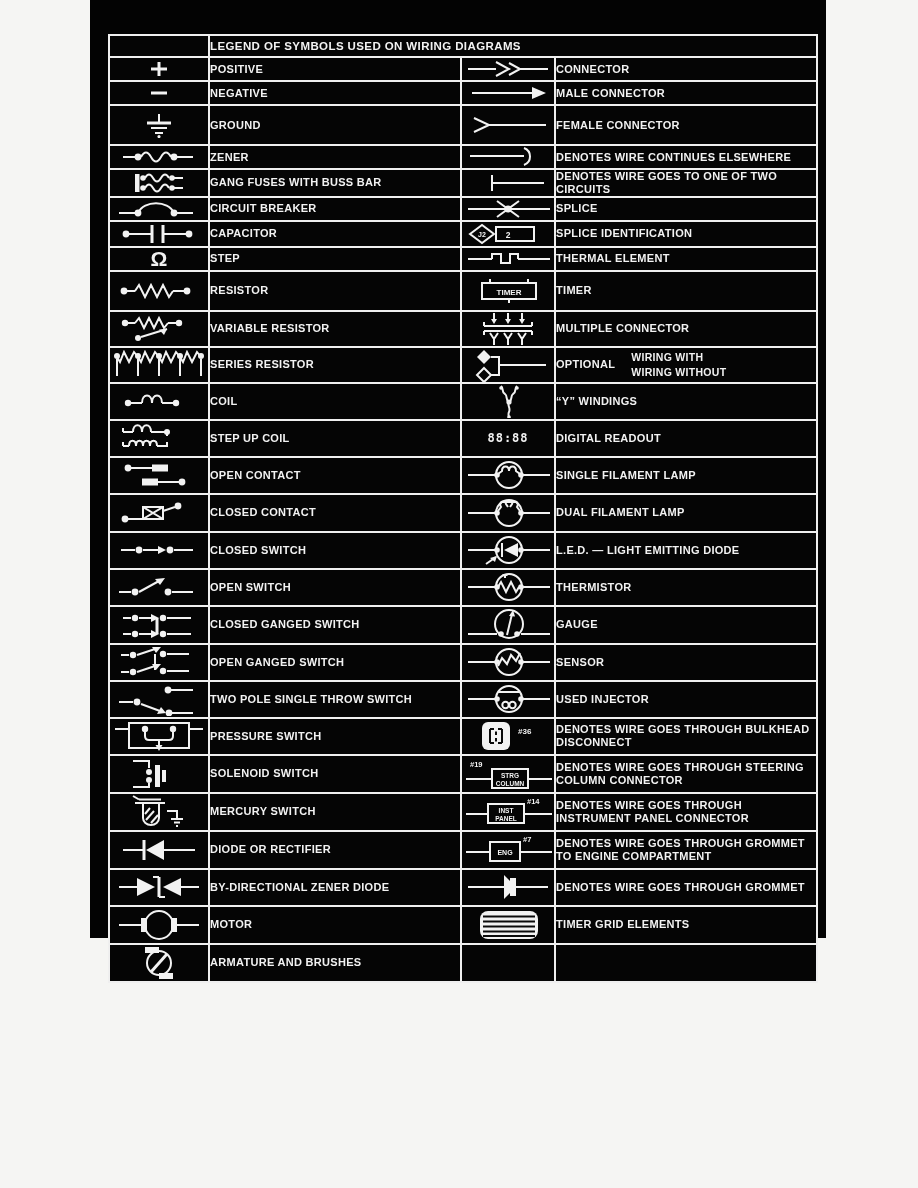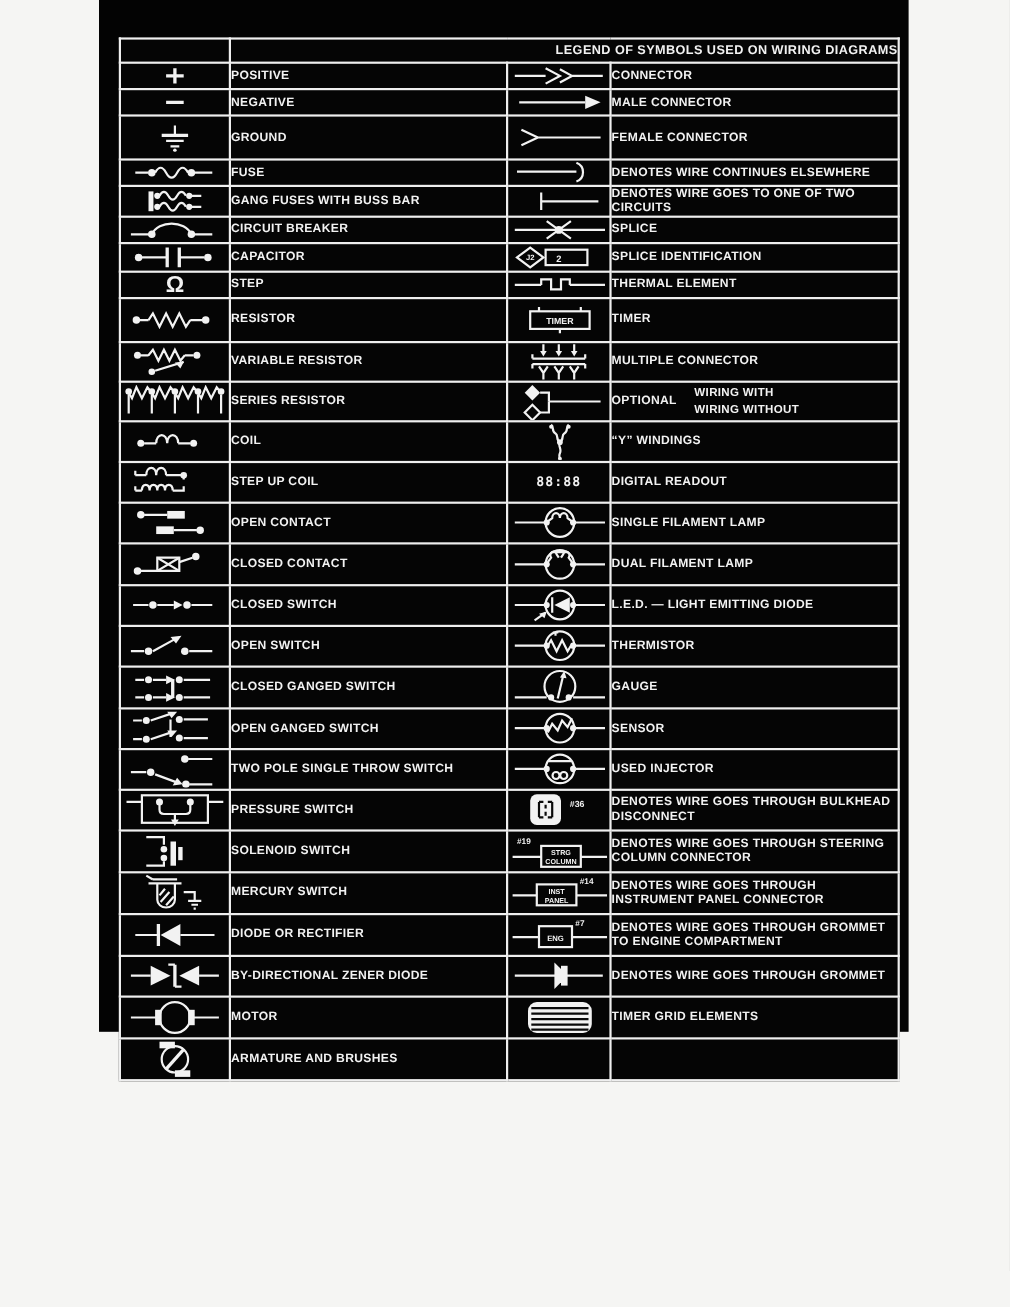--- a/index.html
+++ b/index.html
@@ -4,21 +4,21 @@
 <style>
   html,body{margin:0;padding:0;}
   .page{position:relative;width:918px;height:1188px;background:#f5f5f3;overflow:hidden;
         font-family:"Liberation Sans",sans-serif;}
   .black-area{position:absolute;left:90px;top:0;width:736px;height:938px;background:#030303;}
   table.legend{position:absolute;left:18px;top:34px;width:708px;border-collapse:collapse;
         background:#050505;color:#f2f2f2;table-layout:fixed;}
   table.legend td{border:2px solid #efefef;vertical-align:middle;padding:0;overflow:hidden;}
   td.lbl{padding:2px 6px 2px 8px;font-weight:bold;font-size:11px;letter-spacing:.3px;line-height:1.18;}
   td.sym{text-align:center;}
-  td.hdr{text-align:right;font-weight:bold;font-size:11.5px;letter-spacing:.4px;}
+  td.hdr{text-align:left;font-weight:bold;font-size:11.5px;letter-spacing:.4px;}
   tr.rH{height:22px;} tr.r24{height:24px;} tr.r26{height:26px;} tr.r28{height:40px;}
   tr.r36{height:36px;} tr.r37{height:37px;}
   svg{display:block;margin:0 auto;}
   svg .s{stroke:#f2f2f2;stroke-width:2;fill:none;stroke-linecap:butt;stroke-linejoin:miter;}
   svg .s3{stroke:#f2f2f2;stroke-width:3;fill:none;}
   svg .f{fill:#f2f2f2;stroke:none;}
   svg .b{stroke:#0a0a0a;stroke-width:2;fill:none;}
   svg .t{fill:#f2f2f2;font-family:"Liberation Sans",sans-serif;font-weight:bold;}
   .omega{font-size:21px;font-weight:bold;line-height:20px;}
   .digi{font-family:"DejaVu Sans Mono",monospace;font-weight:bold;font-size:12px;letter-spacing:1px;}
@@ -94,21 +94,21 @@
 </tr>
 
 <tr class="r24">
   <td class="sym">
     <svg width="96" height="20">
                 <path class="s" d="M12,10 H24 M30,10 q5,-9 10,0 q5,9 10,0 q5,-9 10,0 M66,10 H82"></path>
                 <circle class="f" cx="27" cy="10" r="3.4"></circle>
                 <circle class="f" cx="63" cy="10" r="3.4"></circle>
               </svg>
             </td>
-  <td class="lbl">FUSE</td>
+  <td class="lbl">ZENER</td>
   <td class="sym">
     <svg width="88" height="20">
                 <path class="s" d="M6,9 H60"></path>
                 <path class="s" d="M60,1 c8,3 8,14 0,17"></path>
               </svg>
             </td>
   <td class="lbl">DENOTES WIRE CONTINUES ELSEWHERE</td>
 </tr>
 
 <tr class="r26">

